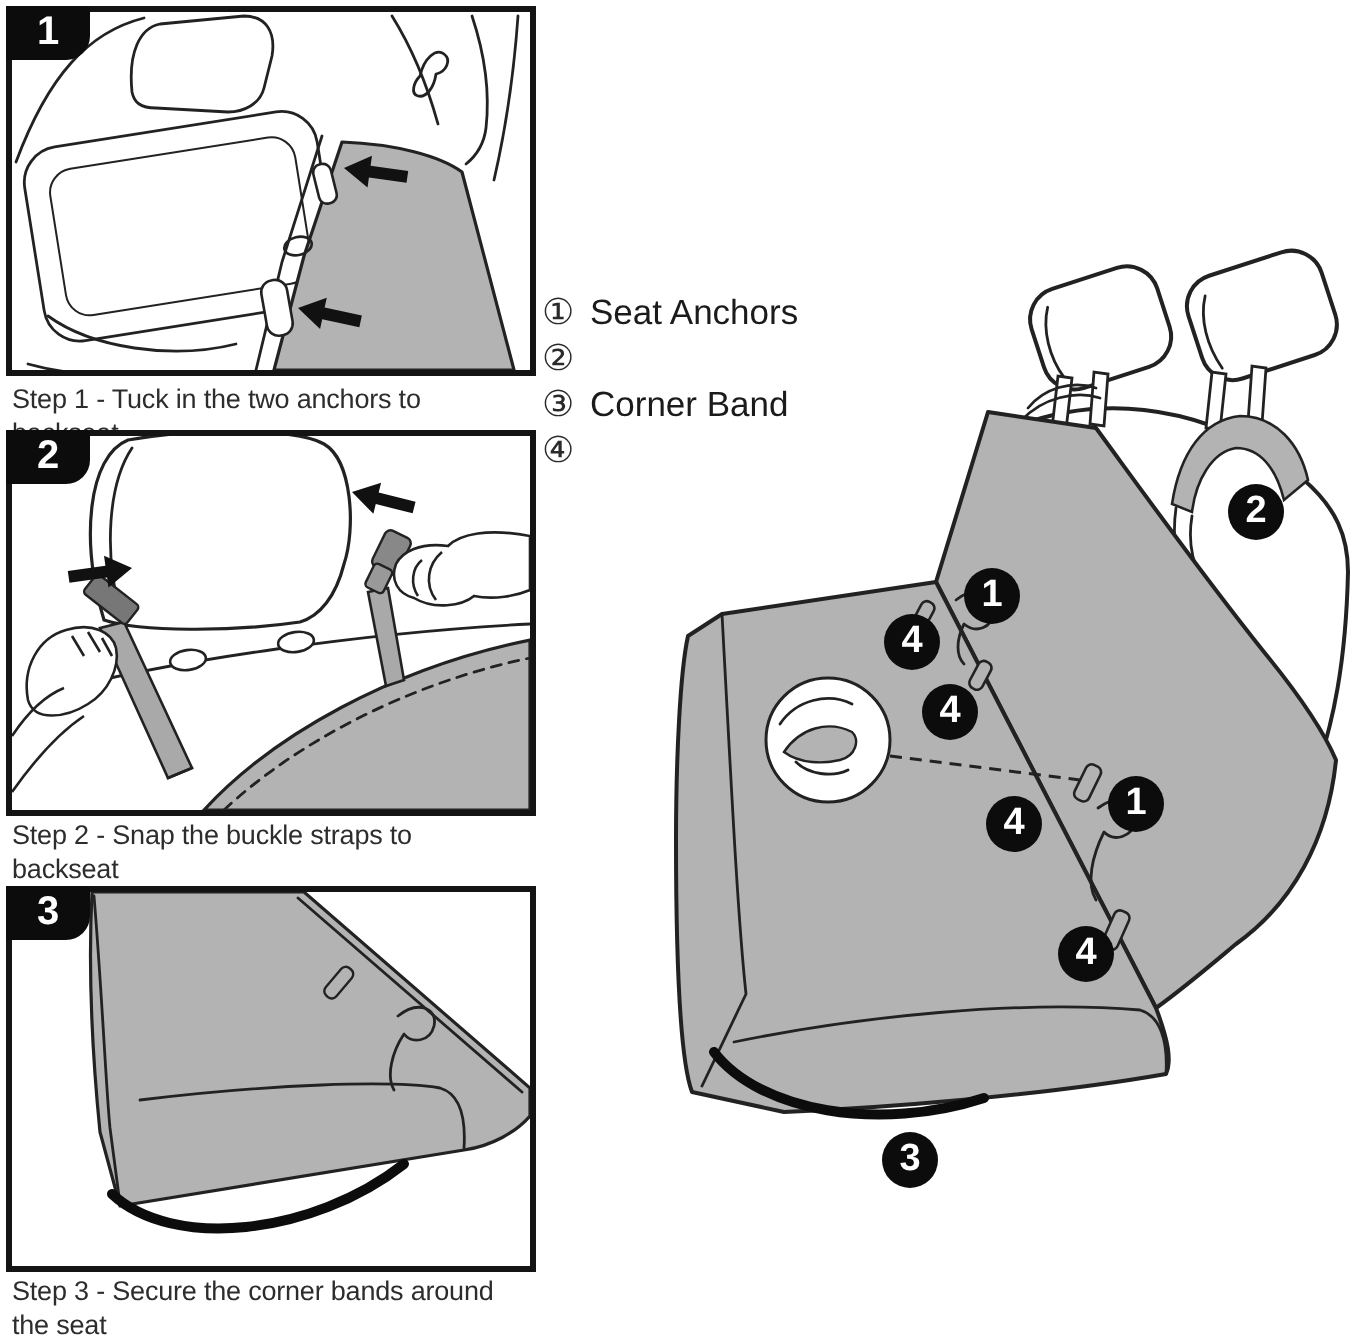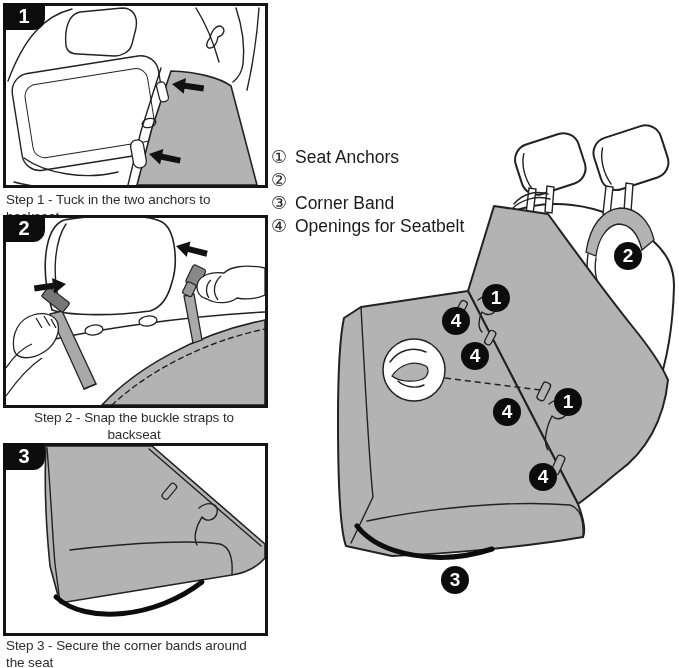--- a/index.html
+++ b/index.html
@@ -104,21 +104,21 @@
     <g fill="#fff" stroke="#222" stroke-width="1.3">
       <path d="M259,50 C238,46 224,49 218,55 C204,53 195,58 192,64 C189,72 193,79 201,81 C211,87 225,85 231,80 C241,82 252,80 259,77 Z"></path>
       <path d="M205,62 C200,66 199,74 203,80 M215,58 C208,64 206,74 212,82" fill="none"></path>
     </g>
     <g fill="#111">
       <path transform="translate(60,66) rotate(-8)" d="M0,0 L-13,-8 L-13,-3 L-32,-3 L-32,3 L-13,3 L-13,8 Z"></path>
       <path transform="translate(170,28) rotate(14)" d="M0,0 L13,-8 L13,-3 L32,-3 L32,3 L13,3 L13,8 Z"></path>
     </g>
   </svg>
 </div>
-<div class="caption" style="top:409px;text-align:center;">
+<div class="caption" style="top:409px;">
   <div>Step 2 - Snap the buckle straps to backseat</div>
   <div>headrests.</div>
 </div>
 
 <div class="panel" style="top:443px;height:187px;">
   <div class="step-tab">3</div>
   <svg viewBox="0 0 259 187">
     <path d="M40,0 L146,0 L259,98 L259,112 C252,120 240,127 226,129 L54,157 L44,120 C40,80 38,40 40,0 Z" fill="#b3b3b3" stroke="#222" stroke-width="1.6" stroke-linejoin="round"></path>
     <path class="ln" d="M143,3 L255,100"></path>
     <path class="ln" d="M64,104 C130,96 190,94 214,98 C224,101 227,112 226,128"></path>
@@ -142,21 +142,20 @@
   </div>
   <div class="legend-row">
     <span class="legend-marker">②</span>
   </div>
   <div class="legend-row">
     <span class="legend-marker">③</span>
     <span>Corner Band</span>
   </div>
   <div class="legend-row">
     <span class="legend-marker">④</span>
-    <span>Openings for Seatbelt</span>
   </div>
 </div>
 
 <svg class="illus" viewBox="330 122 349 490">
 
   <path d="M498,218 C540,196 602,198 652,240 C668,254 674,268 674,286 C673,330 667,362 656,392 C645,432 622,470 598,487 L556,428 L498,300 Z" fill="#fff" stroke="#222" stroke-width="2"></path>
 
   <g>
     <g transform="rotate(-18 550 163)">
       <rect x="517" y="138" width="66" height="52" rx="16" fill="#fff" stroke="#222" stroke-width="2"></rect>

